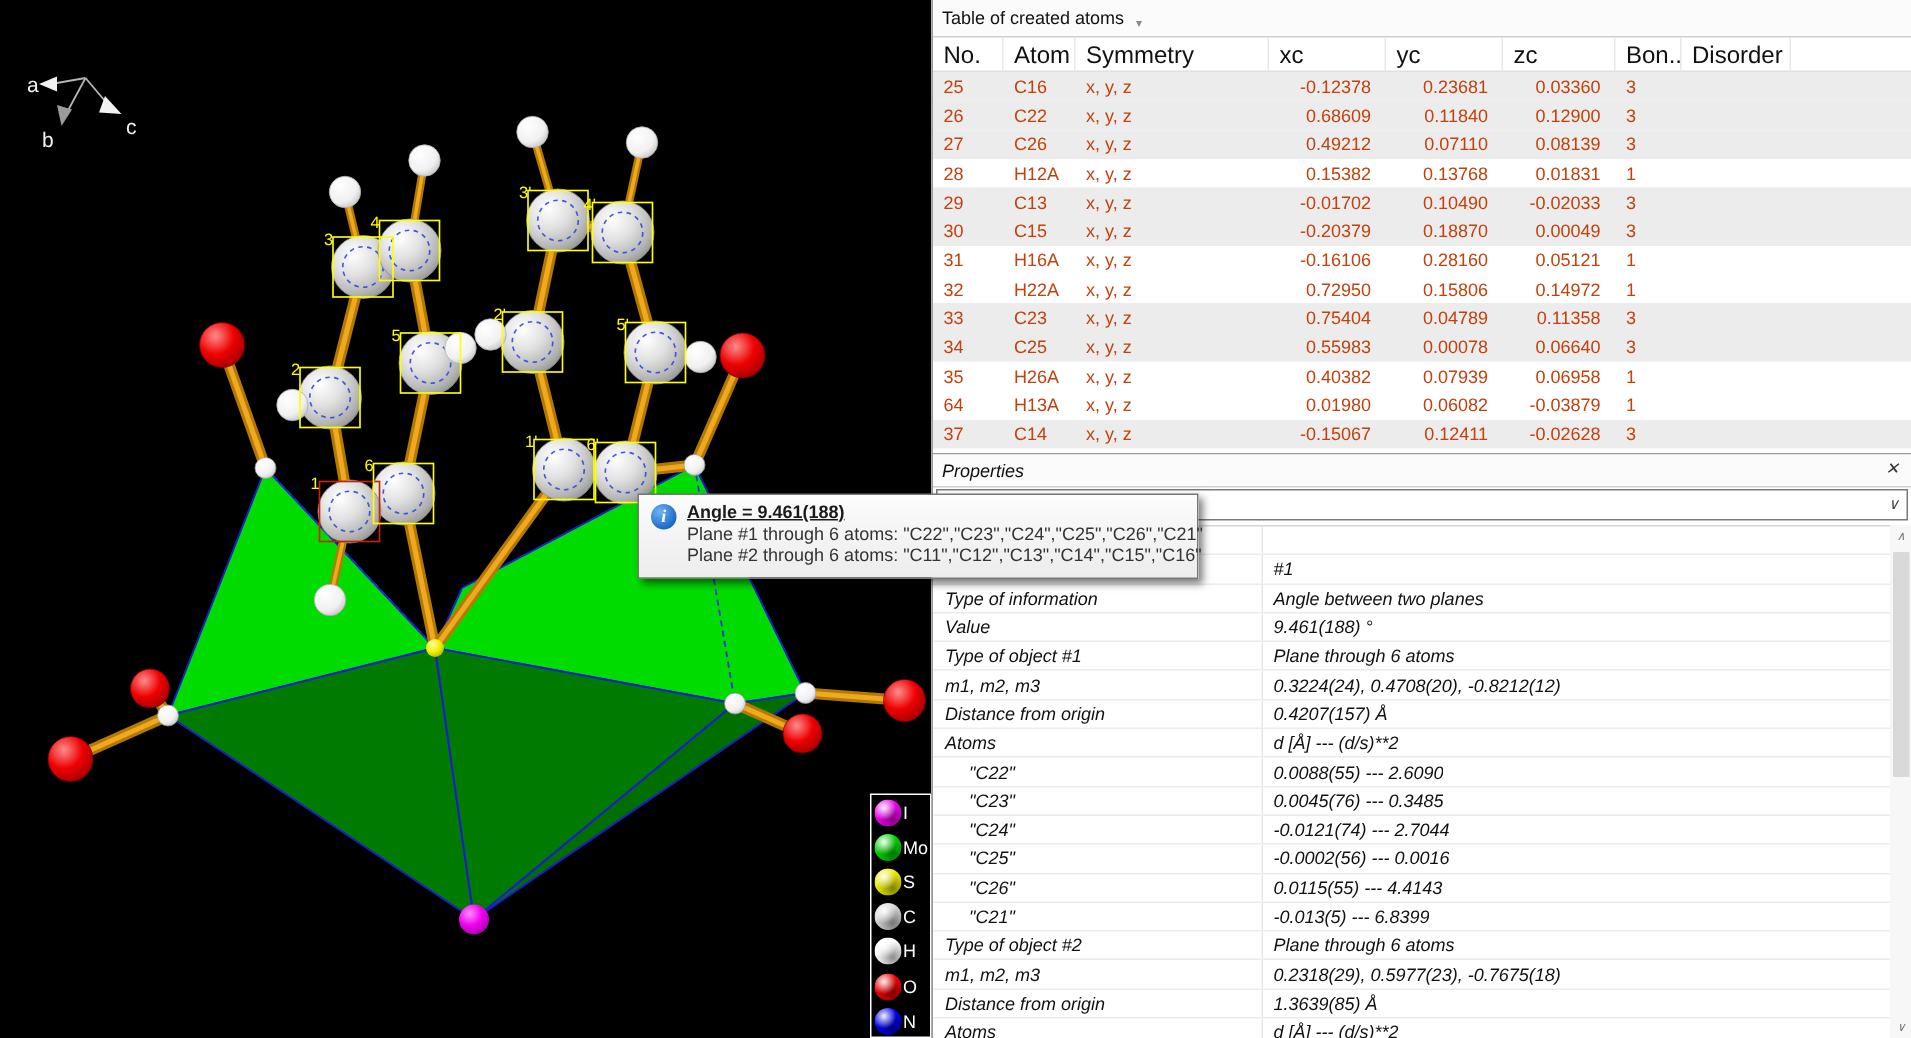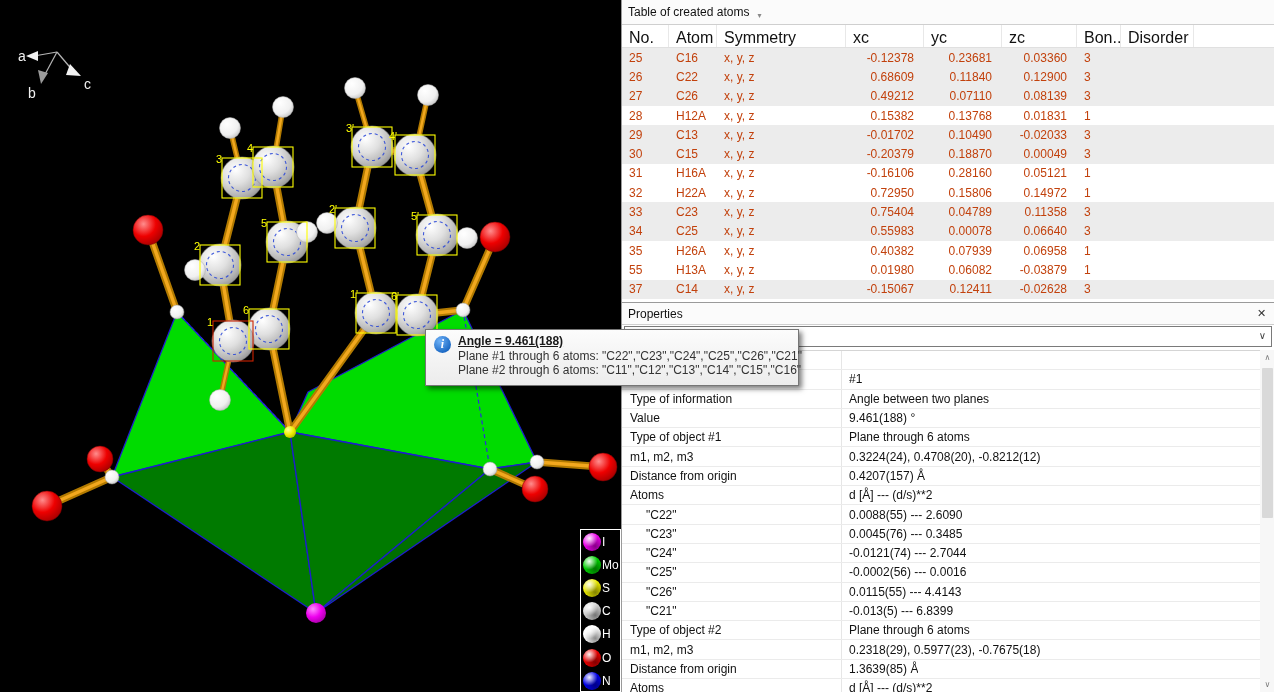--- a/index.html
+++ b/index.html
@@ -50,21 +50,21 @@
   .cell { padding-left:7px; white-space:nowrap; overflow:hidden; }
   .cell.num { text-align:right; padding-right:10px; padding-left:0; }
 
   .vscroll { position:absolute; width:15px; background:#f7f7f7; }
   .vs-btn { position:absolute; left:0; width:15px; height:16px; color:#7a7a7a; font-size:8px;
     text-align:center; line-height:16px; }
   .vs-thumb { position:absolute; left:2px; width:11px; background:#d9d9d9; border-radius:1px; }
   #table-scroll { right:0; top:25px; height:266px; }
   #props-scroll { right:0; top:47px; height:343px; }
 
-  #props-panel { position:absolute; left:0; top:302px; width:653px; height:390px; border-top:1px solid #9a9a9a; background:#fff; }
+  #props-panel { position:absolute; left:0; top:302px; width:653px; height:390px; border-top:1px solid #9a9a9a; background:#fff;font-style:italic; }
   #props-combo { position:absolute; left:2px; right:3px; top:23px; height:21px; border:1px solid #7a7a7a;
     background:#fff; font-size:12px; padding:2px 20px 0 6px; color:#111; }
   .combo-arrow { position:absolute; right:5px; top:3px; color:#454545; font-size:10px; }
   #prop-rows { position:absolute; left:0; top:47px; right:15px; bottom:0; overflow:hidden; border-top:1px solid #d5d5d5; }
   .prow { display:flex; height:19.3px; border-bottom:1px solid #ebebeb; font-size:12px; color:#111; align-items:stretch; }
   .plabel { width:220px; flex:none; padding-left:8px; border-right:1px solid #e6e6e6; display:flex; align-items:center; white-space:nowrap; overflow:hidden; }
   .plabel.indent { padding-left:24px; }
   .pvalue { padding-left:7px; display:flex; align-items:center; white-space:nowrap; overflow:hidden; }
 </style>
 </head>
@@ -433,21 +433,21 @@
           <div class="cell ">H26A</div>
           <div class="cell ">x, y, z</div>
           <div class="cell num">0.40382</div>
           <div class="cell num">0.07939</div>
           <div class="cell num">0.06958</div>
           <div class="cell ">1</div>
           <div class="cell "></div>
           <div></div>
         </div>
         <div class="row">
-          <div class="cell ">55</div>
+          <div class="cell ">64</div>
           <div class="cell ">H13A</div>
           <div class="cell ">x, y, z</div>
           <div class="cell num">0.01980</div>
           <div class="cell num">0.06082</div>
           <div class="cell num">-0.03879</div>
           <div class="cell ">1</div>
           <div class="cell "></div>
           <div></div>
         </div>
         <div class="row shaded">

